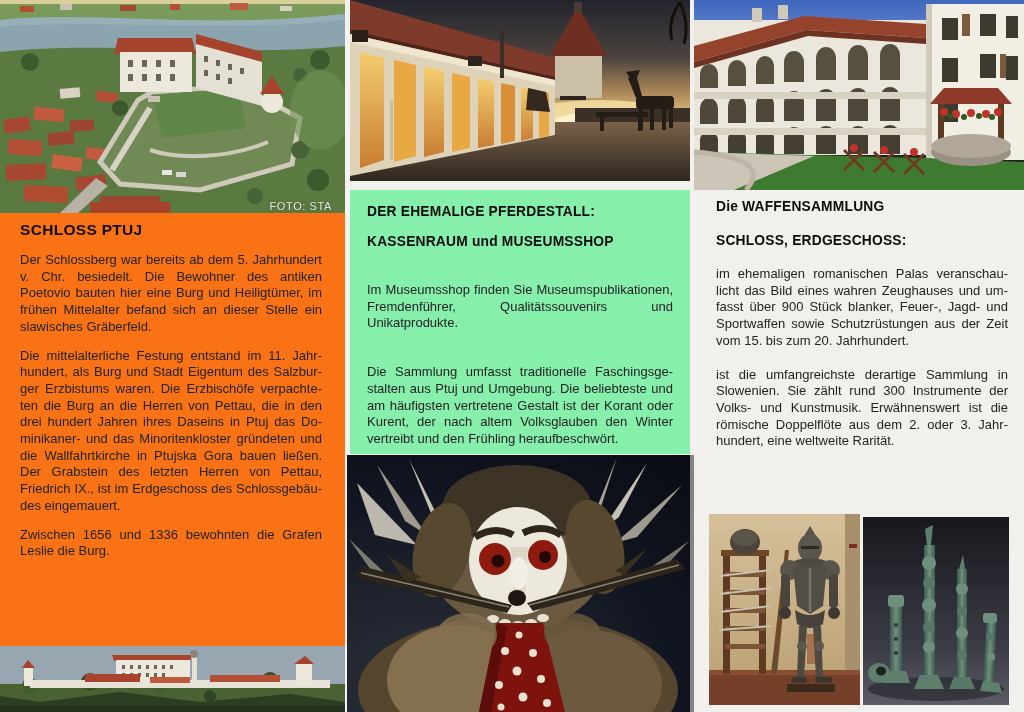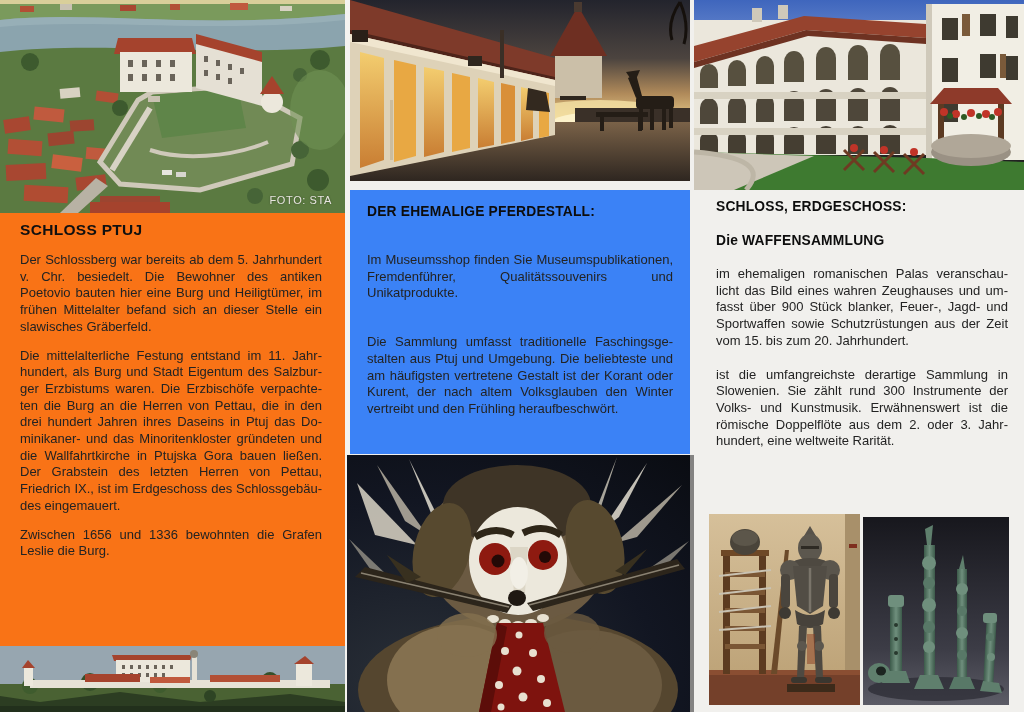--- a/index.html
+++ b/index.html
@@ -23,28 +23,28 @@
     letter-spacing: .2px; margin: 0 0 14px 0; line-height: 17px;
   }
   .p {
     font-size: 13px; line-height: 16.7px; color: #232323;
     text-align: justify; margin: 0 0 6px 0;
     hyphens: manual; overflow-wrap: break-word;
   }
   .p + .p { margin-top: 12px; }
   .left-text  { left: 0;   top: 213px; width: 345px; height: 433px; background: #f97316; padding: 8px 23px 0 20px; }
   .left-text .p { margin-bottom: 5.5px; }
-  .mid-text   { left: 350px; top: 190px; width: 340px; height: 264px; background: #3b82f6; padding: 13px 17px 0 17px; }
+  .mid-text   { left: 350px; top: 190px; width: 340px; height: 264px; background: #86efac; padding: 13px 17px 0 17px; }
   .mid-text .h { margin-bottom: 13px; }
   .mid-text .p { margin-bottom: 11px; margin-top: 32px; }
   .right-text { left: 716px; top: 198px; width: 292px; }
   .right-text .h { margin-bottom: 17px; }
   .right-text .p { margin-bottom: 17px; }
   .photo-credit {
-    position: absolute; right: 13px; bottom: 7px;
+    position: absolute; right: 13px; bottom: 1px;
     color: #e9e7e1; font-size: 11px; letter-spacing: .6px;
     text-shadow: 0 0 2px rgba(0,0,0,.4);
   }
   .fold-line-left  { position: absolute; left: 345px; top: 0; width: 5px; height: 712px; background: #f4f3f0; }
   .fold-shadow { position: absolute; left: 345px; top: 420px; width: 4px; height: 36px; background: #2a2a2a; opacity: .55; }
 </style>
 </head>
 <body>
 
 <div class="photo" style="left:0;top:0;width:345px;height:213px;">
@@ -233,20 +233,21 @@
         <rect x="288" y="117" width="4" height="14"></rect>
     </g>
     <path d="M330,2 C322,14 318,26 322,40 M330,2 C336,16 338,30 334,44" stroke="#15100c" stroke-width="3" fill="none"></path>
     <rect x="210" y="96" width="26" height="4" fill="#2e261e"></rect>
     <polygon points="178,88 196,92 200,112 176,110" fill="#33291f"></polygon>
   </svg>
 </div>
 
 <div class="textblock mid-text">
   <div class="h">DER EHEMALIGE PFERDESTALL:</div>
+  <div class="h">KASSENRAUM und MUSEUMSSHOP</div>
   <p class="p">Im Museumsshop finden Sie Museumspublika­tionen, Fremdenführer, Qualitätssouvenirs und Unikatprodukte.</p>
   <p class="p">Die Sammlung umfasst traditionelle Faschingsge­stalten aus Ptuj und Umgebung. Die beliebteste und am häufigsten vertretene Gestalt ist der Korant oder Kurent, der nach altem Volksglauben den Win­ter vertreibt und den Frühling heraufbeschwört.</p>
 </div>
 
 <div class="photo" style="left:347px;top:455px;width:343px;height:257px;">
   <svg viewBox="0 0 343 257" preserveAspectRatio="none">
     <defs>
       <radialGradient id="bgm" cx=".2" cy=".9" r="1.2">
         <stop offset="0" stop-color="#2a3038"></stop>
           <stop offset=".6" stop-color="#121622"></stop>
@@ -404,22 +405,22 @@
       <g fill="#c03428">
           <circle cx="160" cy="148" r="4"></circle>
           <circle cx="190" cy="150" r="4"></circle>
           <circle cx="220" cy="152" r="4"></circle>
         </g>
     </g>
   </svg>
 </div>
 
 <div class="textblock right-text">
+  <div class="h">Die WAFFENSAMMLUNG</div>
   <div class="h">SCHLOSS, ERDGESCHOSS:</div>
-  <div class="h">Die WAFFENSAMMLUNG</div>
   <p class="p">im ehemaligen romanischen Palas veranschau­licht das Bild eines wahren Zeughauses und um­fasst über 900 Stück blanker, Feuer-, Jagd- und Sportwaffen sowie Schutzrüstungen aus der Zeit vom 15. bis zum 20. Jahrhundert.</p>
   <p class="p">ist die umfangreichste derartige Sammlung in Slowenien. Sie zählt rund 300 Instrumente der Volks- und Kunstmusik. Erwähnenswert ist die römische Doppelflöte aus dem 2. oder 3. Jahr­hundert, eine weltweite Rarität.</p>
 </div>
 
 <div class="photo" style="left:709px;top:514px;width:151px;height:191px;background:#cdb68e;">
   <svg viewBox="0 0 151 191" preserveAspectRatio="none">
     <defs>
       <linearGradient id="bgarm" x1="0" y1="0" x2="0" y2="1">
         <stop offset="0" stop-color="#d6c09a"></stop>
           <stop offset="1" stop-color="#b99e72"></stop>

